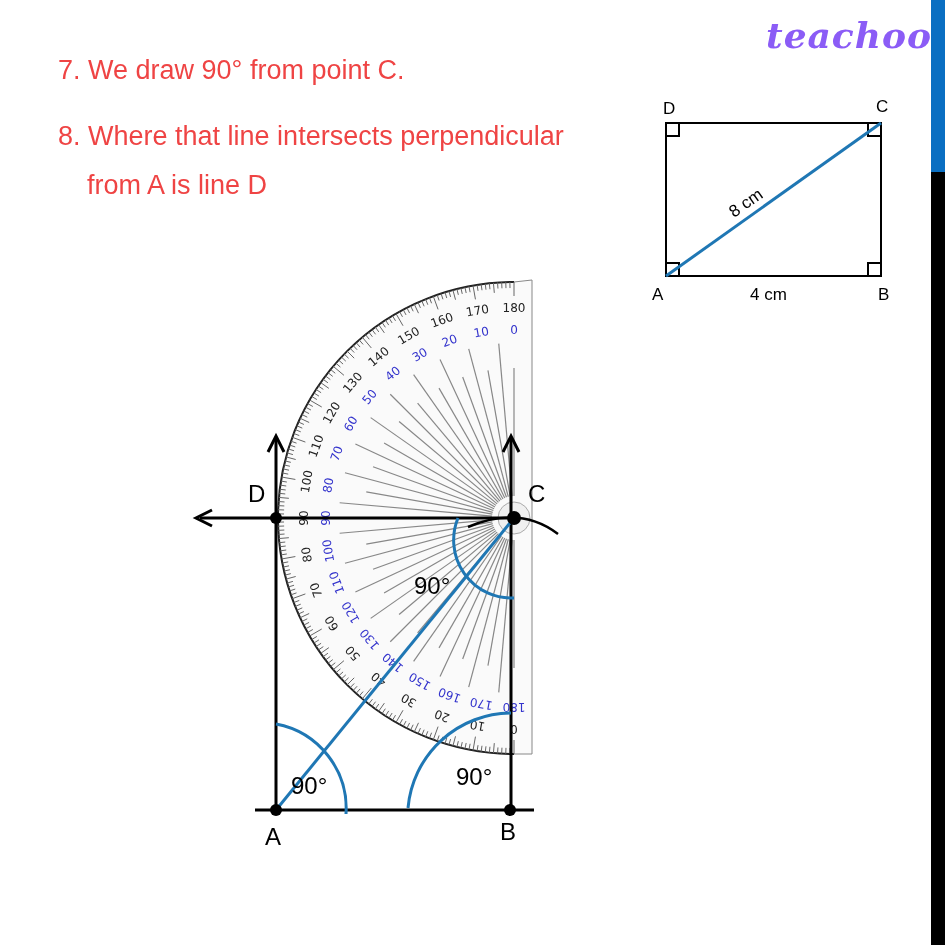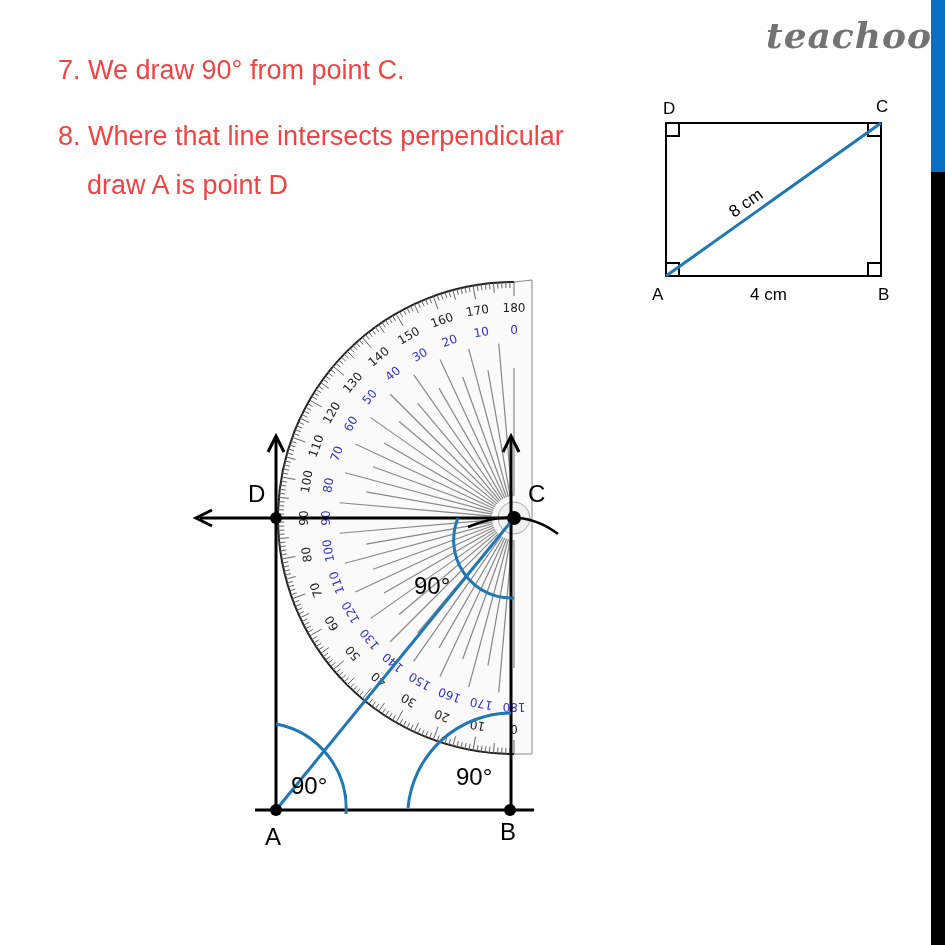--- a/index.html
+++ b/index.html
@@ -1,33 +1,33 @@
 <!DOCTYPE html>
 <html><head>
 <meta charset="utf-8">
 <style>
   html, body { margin:0; padding:0; background:#fff; }
   body { width:945px; height:945px; position:relative; overflow:hidden; font-family:"Liberation Sans", sans-serif; }
   .step { position:absolute; font-size:27px; color:#ef4444; white-space:nowrap; }
-  .logo { position:absolute; left:766px; top:14px; font-family:"DejaVu Serif", serif; font-style:italic; font-weight:bold; font-size:36px; letter-spacing:1px; color:#737373; }
+  .logo { position:absolute; left:766px; top:14px; font-family:"DejaVu Serif", serif; font-style:italic; font-weight:bold; font-size:36px; letter-spacing:1px; color:#8b5cf6; }
   .sidebar-blue { position:absolute; left:931px; top:0; width:14px; height:172px; background:#0a6fc2; }
   .sidebar-black { position:absolute; left:931px; top:172px; width:14px; height:773px; background:#000; }
   svg { position:absolute; left:0; top:0; }
   .lbl { font-family:"Liberation Sans", sans-serif; }
 </style>
 </head>
 <body>
 
 <div class="logo">teachoo</div>
 <div class="sidebar-blue"></div>
 <div class="sidebar-black"></div>
 
 <div class="step" style="left:58px;top:55px;">7. We draw 90° from point C.</div>
 <div class="step" style="left:58px;top:121px;text-align:right;">8. Where that line intersects perpendicular</div>
-<div class="step" style="left:87px;top:170px;">draw A is point D</div>
+<div class="step" style="left:87px;top:170px;">from A is line D</div>
 
 <svg width="945" height="945">
   <g stroke="#000" stroke-width="2" fill="none">
     <rect x="666" y="123" width="215" height="153"></rect>
     <polyline points="666,136 679,136 679,123"></polyline>
     <polyline points="868,123 868,136 881,136"></polyline>
     <polyline points="666,263 679,263 679,276"></polyline>
     <polyline points="868,276 868,263 881,263"></polyline>
   </g>
   <line x1="666" y1="276" x2="881" y2="123" stroke="#1f77b4" stroke-width="3"></line>

